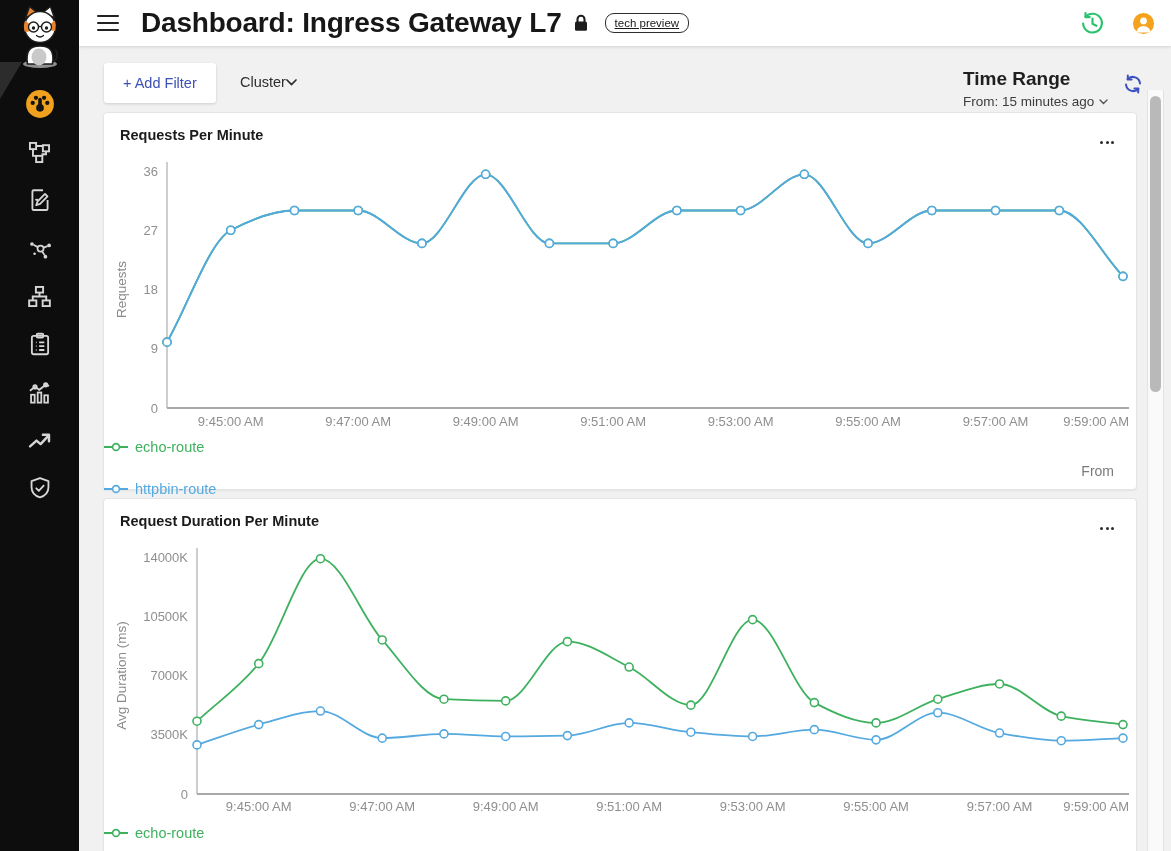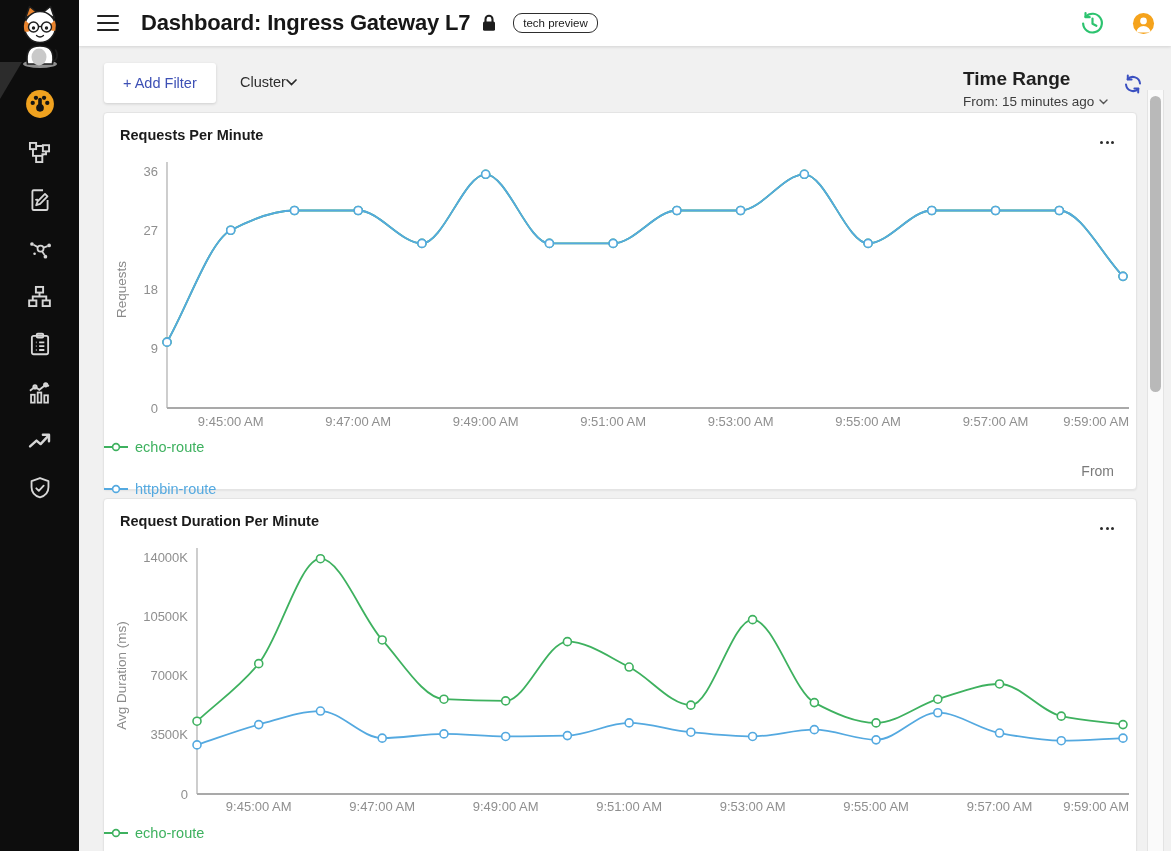--- a/index.html
+++ b/index.html
@@ -10,23 +10,23 @@
   .sidebar{position:absolute;left:0;top:0;width:79px;height:851px;background:#0d0d0d;z-index:10;}
   .logo{position:absolute;top:5px;left:50%;transform:translateX(-50%);cursor:pointer;z-index:2;}
   .fold{position:absolute;top:62px;left:0;width:0;height:0;border-top:37px solid #2c2c2c;border-right:22px solid transparent;}
   .nav{position:absolute;top:89px;left:0;width:79px;display:flex;flex-direction:column;align-items:center;gap:18px;}
   .nav-item{width:30px;height:30px;display:flex;align-items:center;justify-content:center;cursor:pointer;}
 
   
   .header{position:absolute;left:79px;top:0;width:1092px;height:46px;background:#fff;display:flex;align-items:center;box-shadow:0 1px 3px rgba(0,0,0,.13);z-index:9;}
   .hamburger{margin-left:18px;width:22px;height:16px;display:flex;flex-direction:column;justify-content:space-between;background:none;border:none;cursor:pointer;}
   .hamburger span{display:block;height:2.4px;width:100%;background:#222;border-radius:1px;}
-  .title{margin-left:22px;font-size:22px;font-weight:700;color:#171717;letter-spacing:-.2px;white-space:nowrap;}
+  .title{margin-left:22px;font-size:28px;font-weight:700;color:#171717;letter-spacing:-.2px;white-space:nowrap;}
   .lock{margin-left:11px;display:flex;align-items:center;}
-  .badge{margin-left:16px;border:1.5px solid #2e2e2e;border-radius:9px;padding:2.5px 9px 3.5px;font-size:11.5px;font-weight:500;color:#1a1a1a;white-space:nowrap;}
+  .badge{margin-left:16px;border:1.5px solid #2e2e2e;border-radius:9px;padding:2.5px 9px 3.5px;font-size:11.5px;font-weight:500;color:#1a1a1a;white-space:nowrap;text-decoration:underline;}
   .header-right{margin-left:auto;display:flex;align-items:center;gap:27px;padding-right:16px;}
   .icon-btn{background:none;border:none;cursor:pointer;display:flex;align-items:center;}
 
   
   .content{position:absolute;left:79px;top:46px;width:1092px;height:637px;}
   .add-filter{position:absolute;left:25px;top:17px;height:40px;padding:0 19px;background:#fff;border:none;border-radius:3px;box-shadow:0 1px 3px rgba(0,0,0,.15);color:#3d50b5;font-size:14.5px;font-weight:500;font-family:inherit;cursor:pointer;}
   .cluster{position:absolute;left:161px;top:28px;display:flex;align-items:center;font-size:14.5px;color:#2d2d2d;cursor:pointer;}
   .time-range{position:absolute;left:884px;top:22px;cursor:pointer;}
   .tr-label{font-size:19px;font-weight:700;color:#1f1f1f;}
   .tr-value{font-size:13.5px;color:#3c3c3c;margin-top:4px;display:flex;align-items:center;gap:5px;}

